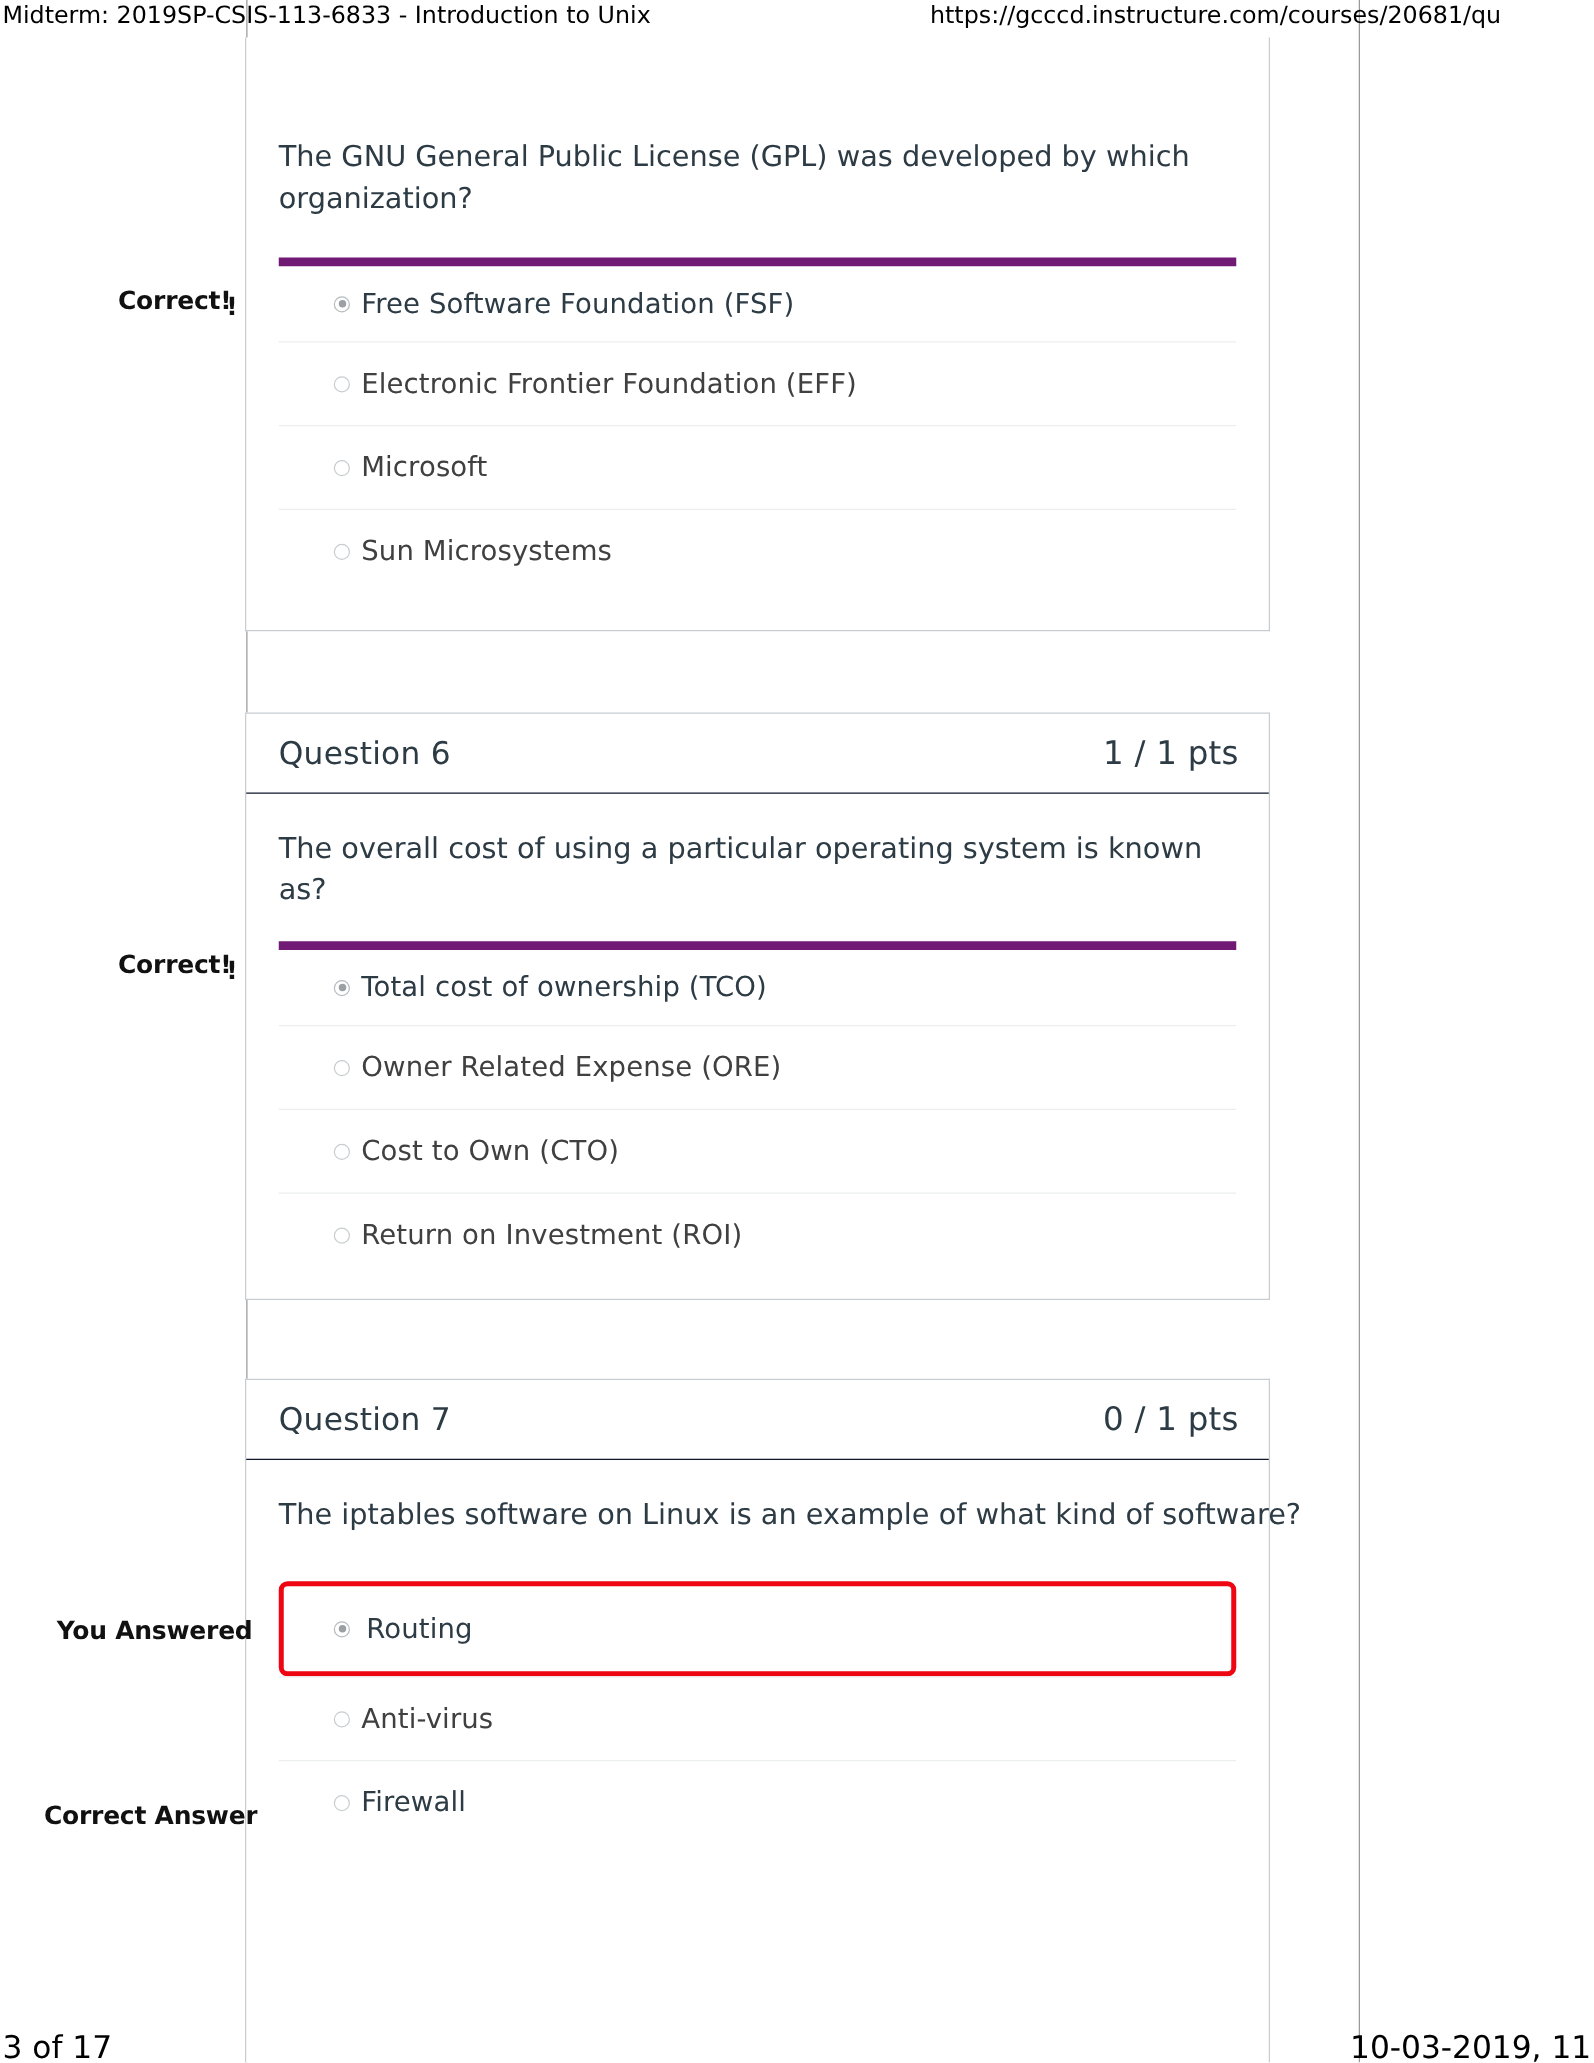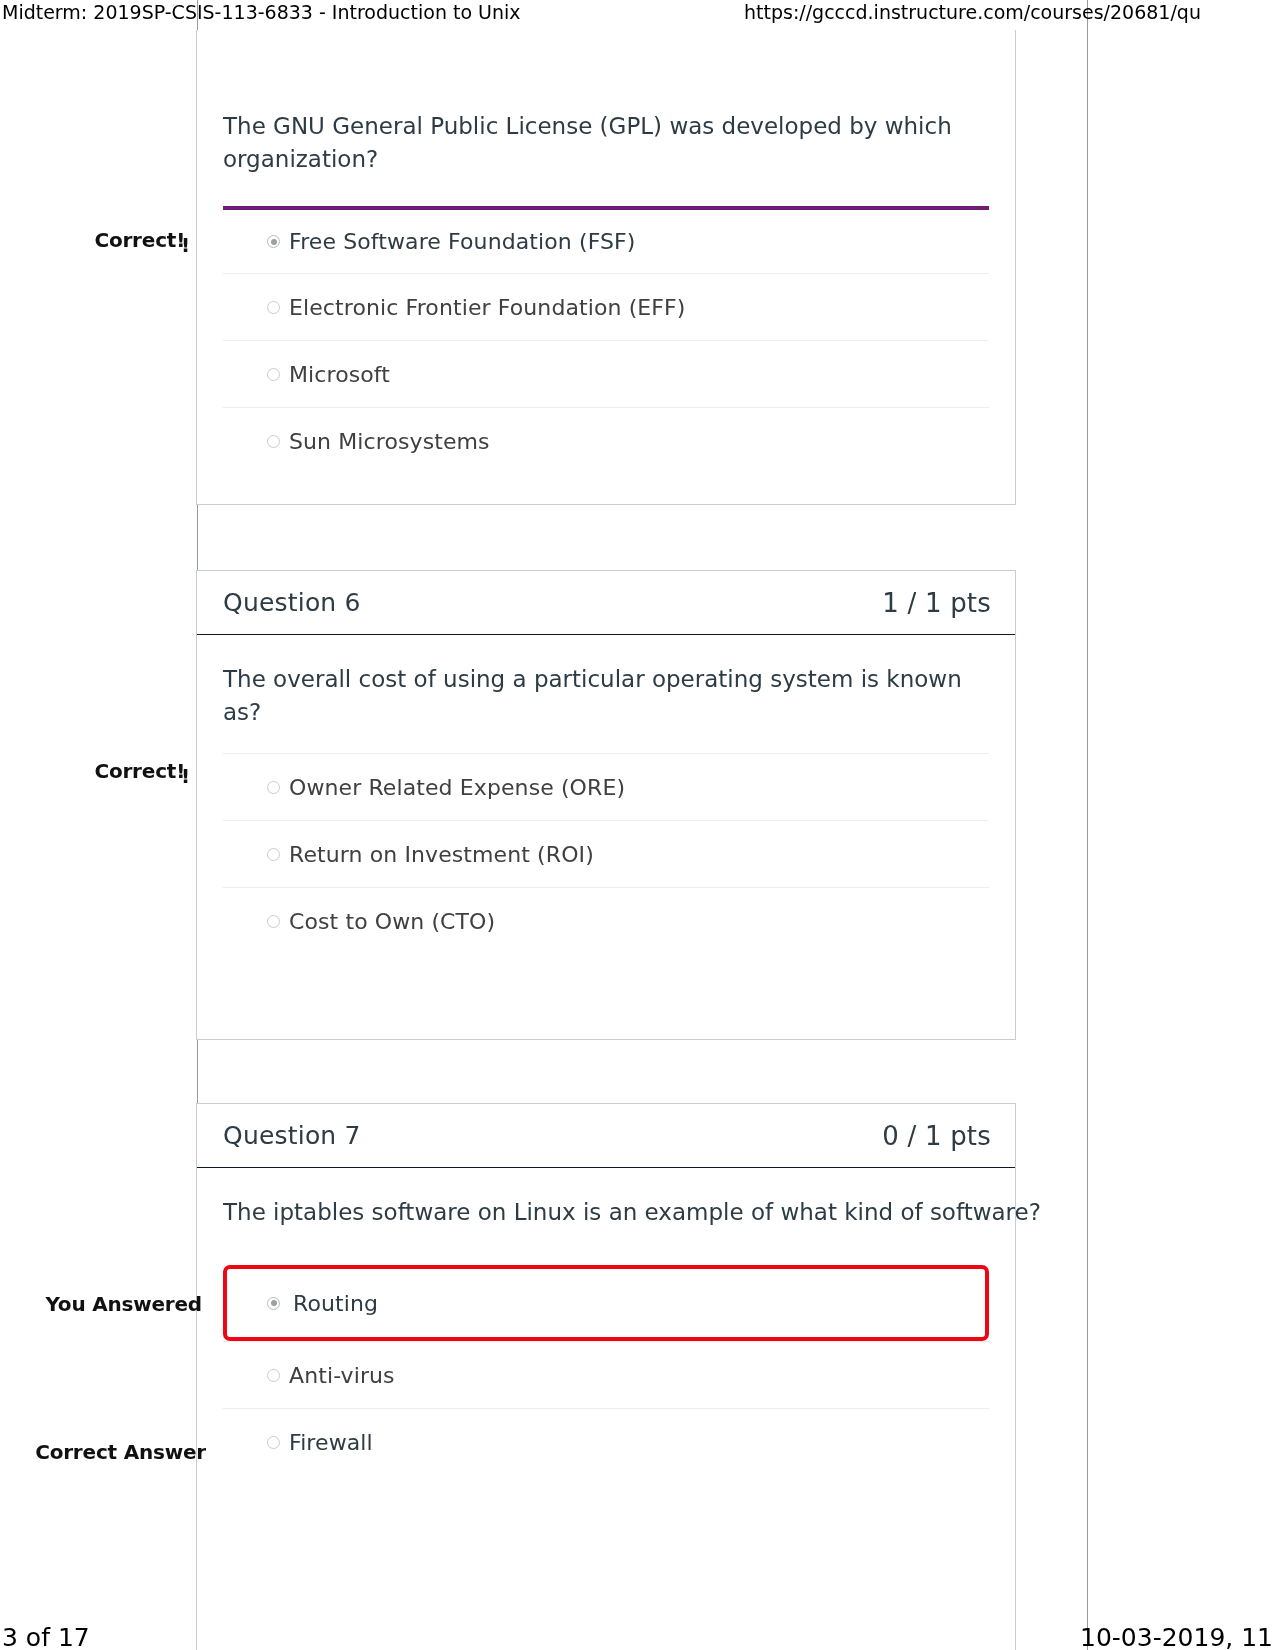--- a/index.html
+++ b/index.html
@@ -117,21 +117,21 @@
 
   .answer {
     position: relative;
     display: flex;
     align-items: center;
     height: 67px;
     border-top: 1px solid #ebedee;
     box-sizing: border-box;
     padding-left: 40px;
   }
-  .answer.first { border-top: 4px solid #701a75; }
+  .answer.first { border-top: 7px solid #701a75; }
 
   .answer .radio {
     position: absolute;
     left: 44px;
     width: 13px;
     height: 13px;
     border-radius: 50%;
     border: 1px solid #c9cdd0;
     background: #fff;
     box-sizing: border-box;
@@ -222,31 +222,35 @@
     </div>
   </div>
 
   <div class="qbox" style="position:absolute; left:0px; top:570px; height:470px;">
     <div class="qheader">
       <span class="qname">Question 6</span>
       <span class="qpts">1 / 1 pts</span>
     </div>
     <div class="qtext tight">The overall cost of using a particular operating system is known as?</div>
     <div class="answers">
+      <div class="answer first selected">
+        <span class="radio checked"></span>
+        <span class="atext">Total cost of ownership (TCO)</span>
+      </div>
       <div class="answer">
         <span class="radio"></span>
         <span class="atext">Owner Related Expense (ORE)</span>
       </div>
       <div class="answer">
         <span class="radio"></span>
+        <span class="atext">Cost to Own (CTO)</span>
+      </div>
+      <div class="answer">
+        <span class="radio"></span>
         <span class="atext">Return on Investment (ROI)</span>
-      </div>
-      <div class="answer">
-        <span class="radio"></span>
-        <span class="atext">Cost to Own (CTO)</span>
       </div>
     </div>
   </div>
 
   <div class="qbox" style="position:absolute; left:0px; top:1103px; height:547px; border-bottom:none;">
     <div class="qheader">
       <span class="qname">Question 7</span>
       <span class="qpts">0 / 1 pts</span>
     </div>
     <div class="qtext tight" style="padding-right:4px; white-space:nowrap;">The iptables software on Linux is an example of what kind of software?</div>

